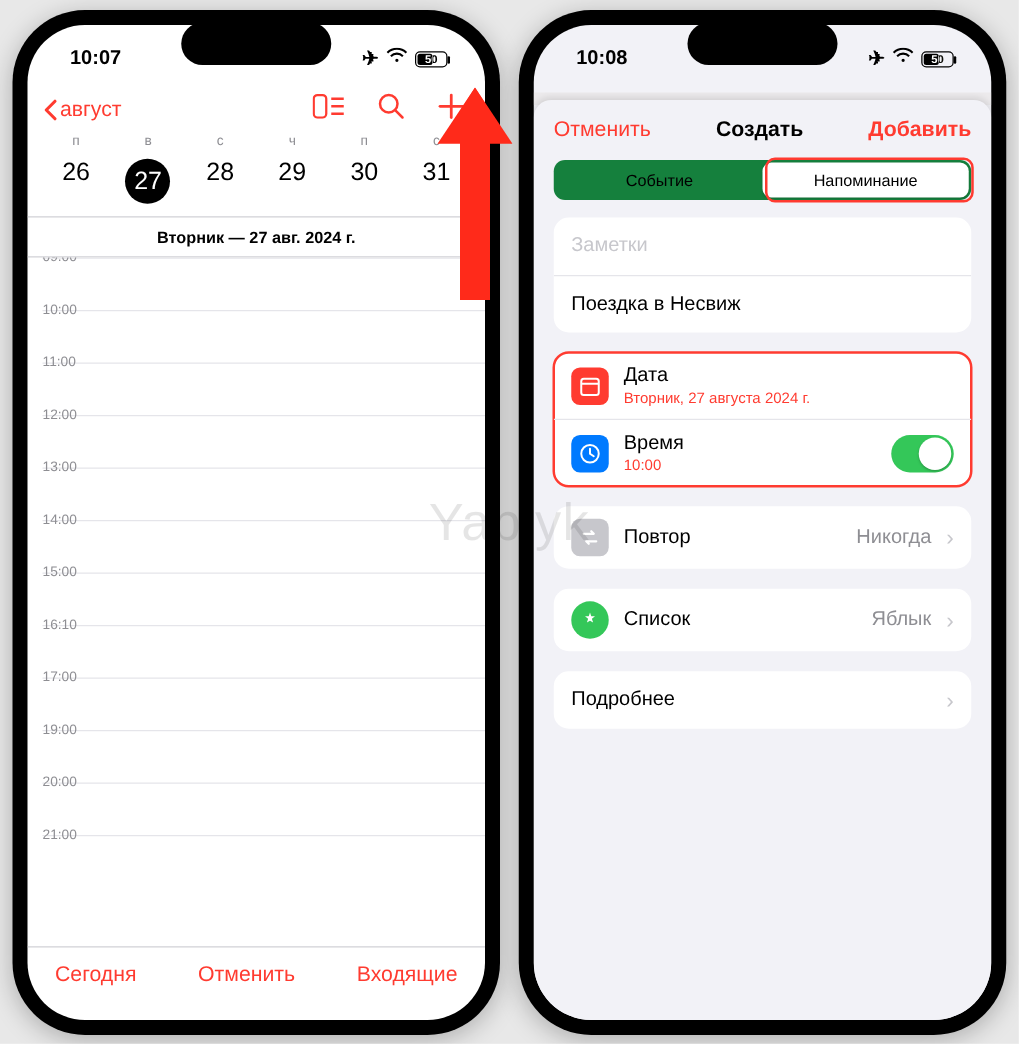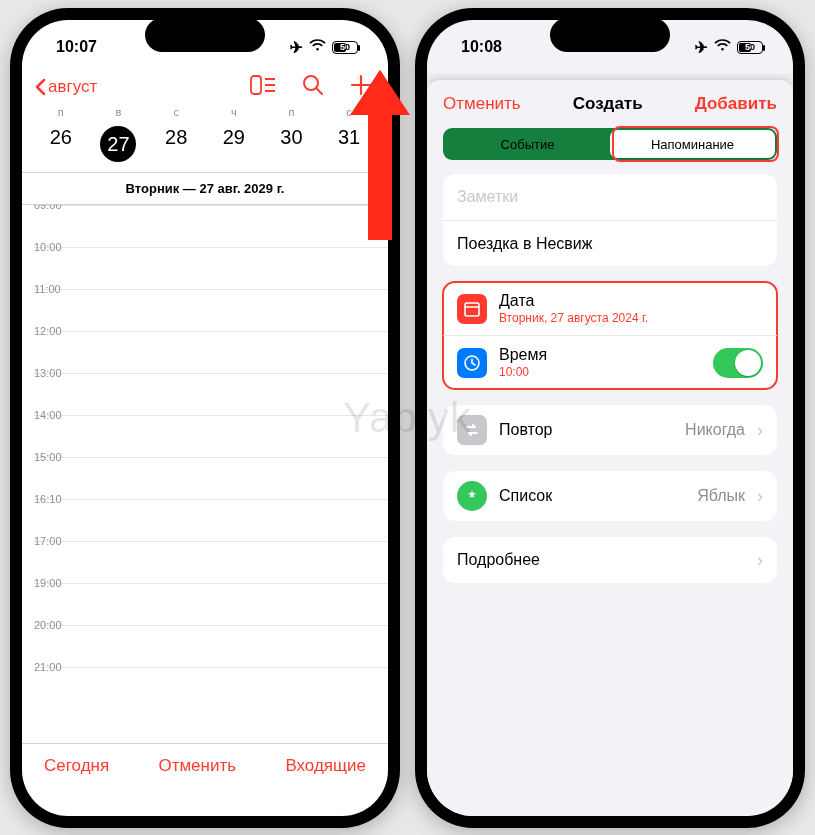--- a/index.html
+++ b/index.html
@@ -70,21 +70,21 @@
   .day-title { text-align:center; font-size:13px; font-weight:600; padding:8px 0; }
   .hours { flex:1; overflow:hidden; padding-left:12px; }
   .hour {
     height:42px; border-top:1px solid #e5e5ea;
     font-size:11px; color:#8e8e93; position:relative;
   }
   .hour span{ position:absolute; top:-7px; left:0; background:transparent; }
   .toolbar {
     border-top:1px solid #d1d1d6;
     display:flex; justify-content:space-between;
-    padding:12px 22px 40px;
+    padding:12px 22px 26px;
     color:#ff3b30; font-size:17px;
   }
 
   
   .modal {
     margin-top: -4px;
     background:#f2f2f7;
     border-top-left-radius: 14px; border-top-right-radius:14px;
     flex:1; display:flex; flex-direction:column;
     box-shadow: 0 -1px 6px rgba(0,0,0,.12);
@@ -230,21 +230,21 @@
         </div>
       <div class="week-row" id="dnum-row">
           <div class="dnum"><span>26</span></div>
           <div class="dnum today"><span>27</span></div>
           <div class="dnum"><span>28</span></div>
           <div class="dnum"><span>29</span></div>
           <div class="dnum"><span>30</span></div>
           <div class="dnum"><span>31</span></div>
         </div>
       <div class="divider"></div>
-      <div class="day-title">Вторник — 27 авг. 2029 г.</div>
+      <div class="day-title">Вторник — 27 авг. 2024 г.</div>
       <div class="divider"></div>
       <div class="hours" id="hours">
           <div class="hour">
             <span>09:00</span>
           </div>
           <div class="hour">
             <span>10:00</span>
           </div>
           <div class="hour">
             <span>11:00</span>

